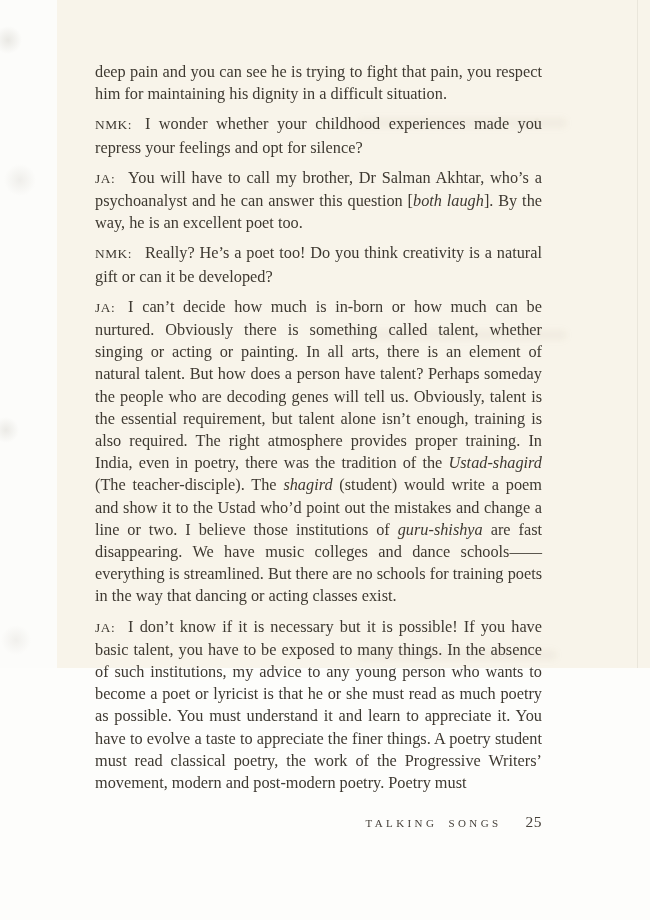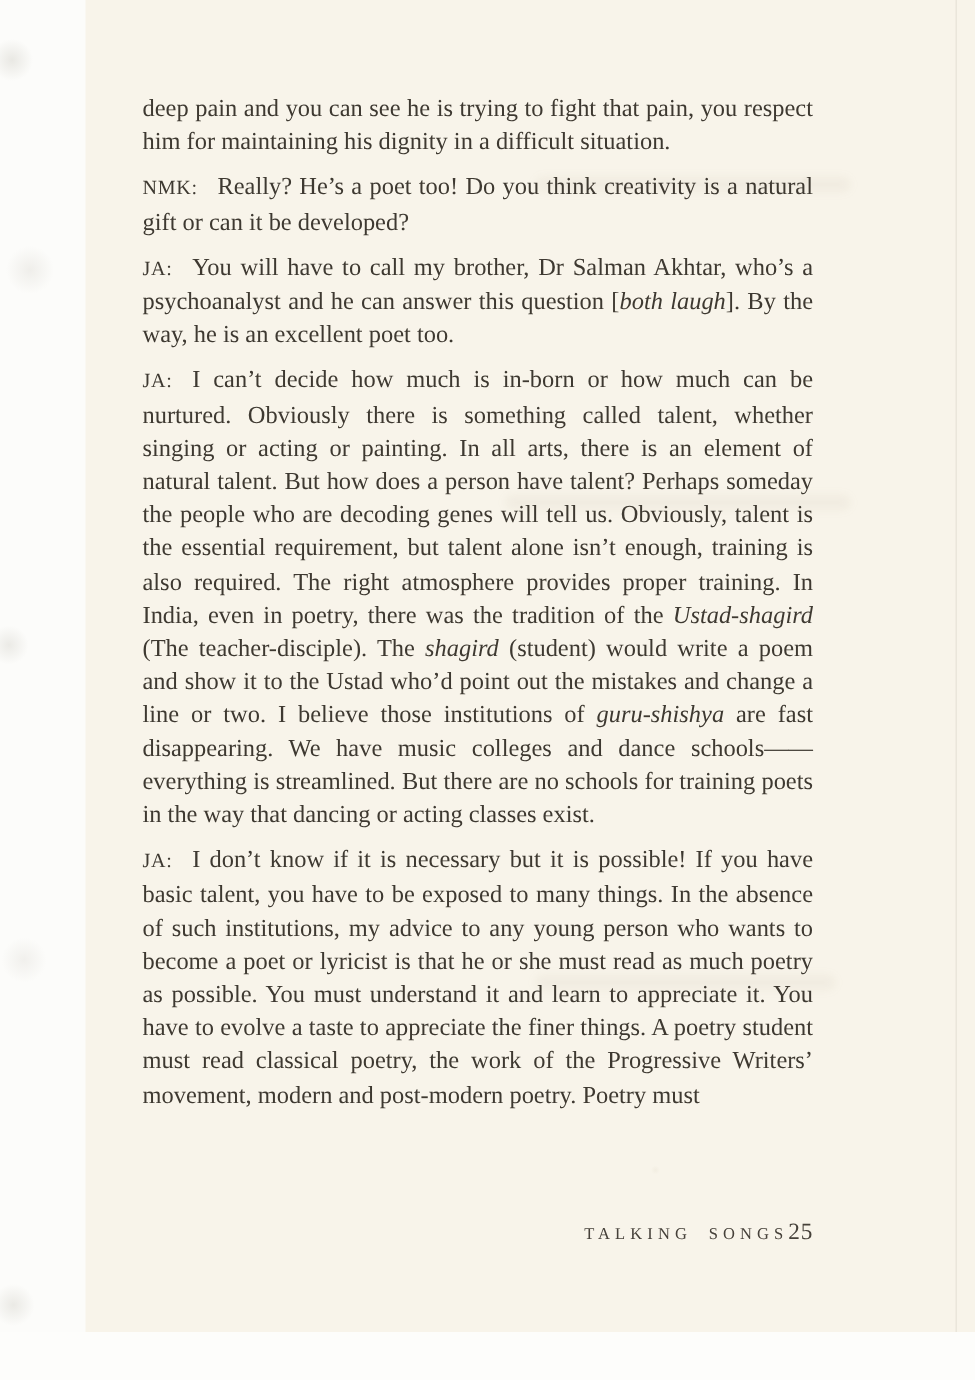--- a/index.html
+++ b/index.html
@@ -3,21 +3,21 @@
 <meta charset="utf-8">
 <style>
   html, body {
     margin: 0; padding: 0;
     width: 650px; height: 920px;
     overflow: hidden;
     background: #fdfdfb;
   }
   .scan {
     position: relative;
-    width: 650px; height: 888px;
+    width: 650px; height: 668px;
     font-family: "Liberation Serif", serif;
   }
   
   .edge-left {
     position: absolute; left: 0; top: 0;
     width: 57px; height: 100%;
     background:
       radial-gradient(circle at 8px 40px,  rgba(210,208,200,.45) 0, rgba(210,208,200,0) 14px),
       radial-gradient(circle at 20px 180px, rgba(215,212,205,.35) 0, rgba(215,212,205,0) 16px),
       radial-gradient(circle at 6px 430px,  rgba(210,208,200,.40) 0, rgba(210,208,200,0) 13px),
@@ -73,37 +73,39 @@
     color: #46413a;
     white-space: nowrap;
   }
   .running-title {
     font-size: 11px;
     letter-spacing: 3.4px;
     word-spacing: 5px;
   }
   .page-number {
     font-size: 15.5px;
+    margin-left: 24px;
     letter-spacing: .5px;
   }
 </style>
 </head>
 <body>
 
 <div class="scan">
   <div class="edge-left"></div>
   <div class="paper">
     <div class="ghost g1"></div>
     <div class="ghost g2"></div>
     <div class="ghost g3"></div>
 
     <div class="text-block">
         <p class="para"><span>deep pain and you can see he is trying to fight that pain, you respect him for maintaining his dignity in a difficult situation.</span></p>
+        <p class="para"><span class="speaker">NMK:</span><span>I wonder whether your childhood experiences made you repress your feelings and opt for silence?</span></p>
+        <p class="para"><span class="speaker">JA:</span><span>You will have to call my brother, Dr Salman Akhtar, who’s a psychoanalyst and he can answer this question [</span><span class="it">both laugh</span><span>]. By the way, he is an excellent poet too.</span></p>
         <p class="para"><span class="speaker">NMK:</span><span>Really? He’s a poet too! Do you think creativity is a natural gift or can it be developed?</span></p>
-        <p class="para"><span class="speaker">JA:</span><span>You will have to call my brother, Dr Salman Akhtar, who’s a psychoanalyst and he can answer this question [</span><span class="it">both laugh</span><span>]. By the way, he is an excellent poet too.</span></p>
         <p class="para"><span class="speaker">JA:</span><span>I can’t decide how much is in-born or how much can be nurtured. Obviously there is something called talent, whether singing or acting or painting. In all arts, there is an element of natural talent. But how does a person have talent? Perhaps someday the people who are decoding genes will tell us. Obviously, talent is the essential requirement, but talent alone isn’t enough, training is also required. The right atmosphere provides proper training. In India, even in poetry, there was the tradition of the </span><span class="it">Ustad-shagird</span><span> (The teacher-disciple). The </span><span class="it">shagird</span><span> (student) would write a poem and show it to the Ustad who’d point out the mistakes and change a line or two. I believe those institutions of </span><span class="it">guru-shishya</span><span> are fast disappearing. We have music colleges and dance schools——everything is streamlined. But there are no schools for training poets in the way that dancing or acting classes exist.</span></p>
         <p class="para"><span class="speaker">JA:</span><span>I don’t know if it is necessary but it is possible! If you have basic talent, you have to be exposed to many things. In the absence of such institutions, my advice to any young person who wants to become a poet or lyricist is that he or she must read as much poetry as possible. You must understand it and learn to appreciate it. You have to evolve a taste to appreciate the finer things. A poetry student must read classical poetry, the work of the Progressive Writers’ movement, modern and post-modern poetry. Poetry must</span></p>
       </div>
 
     <div class="footer">
       <span class="running-title">TALKING SONGS</span><span class="page-number">25</span>
     </div>
   </div>
 </div>
 

